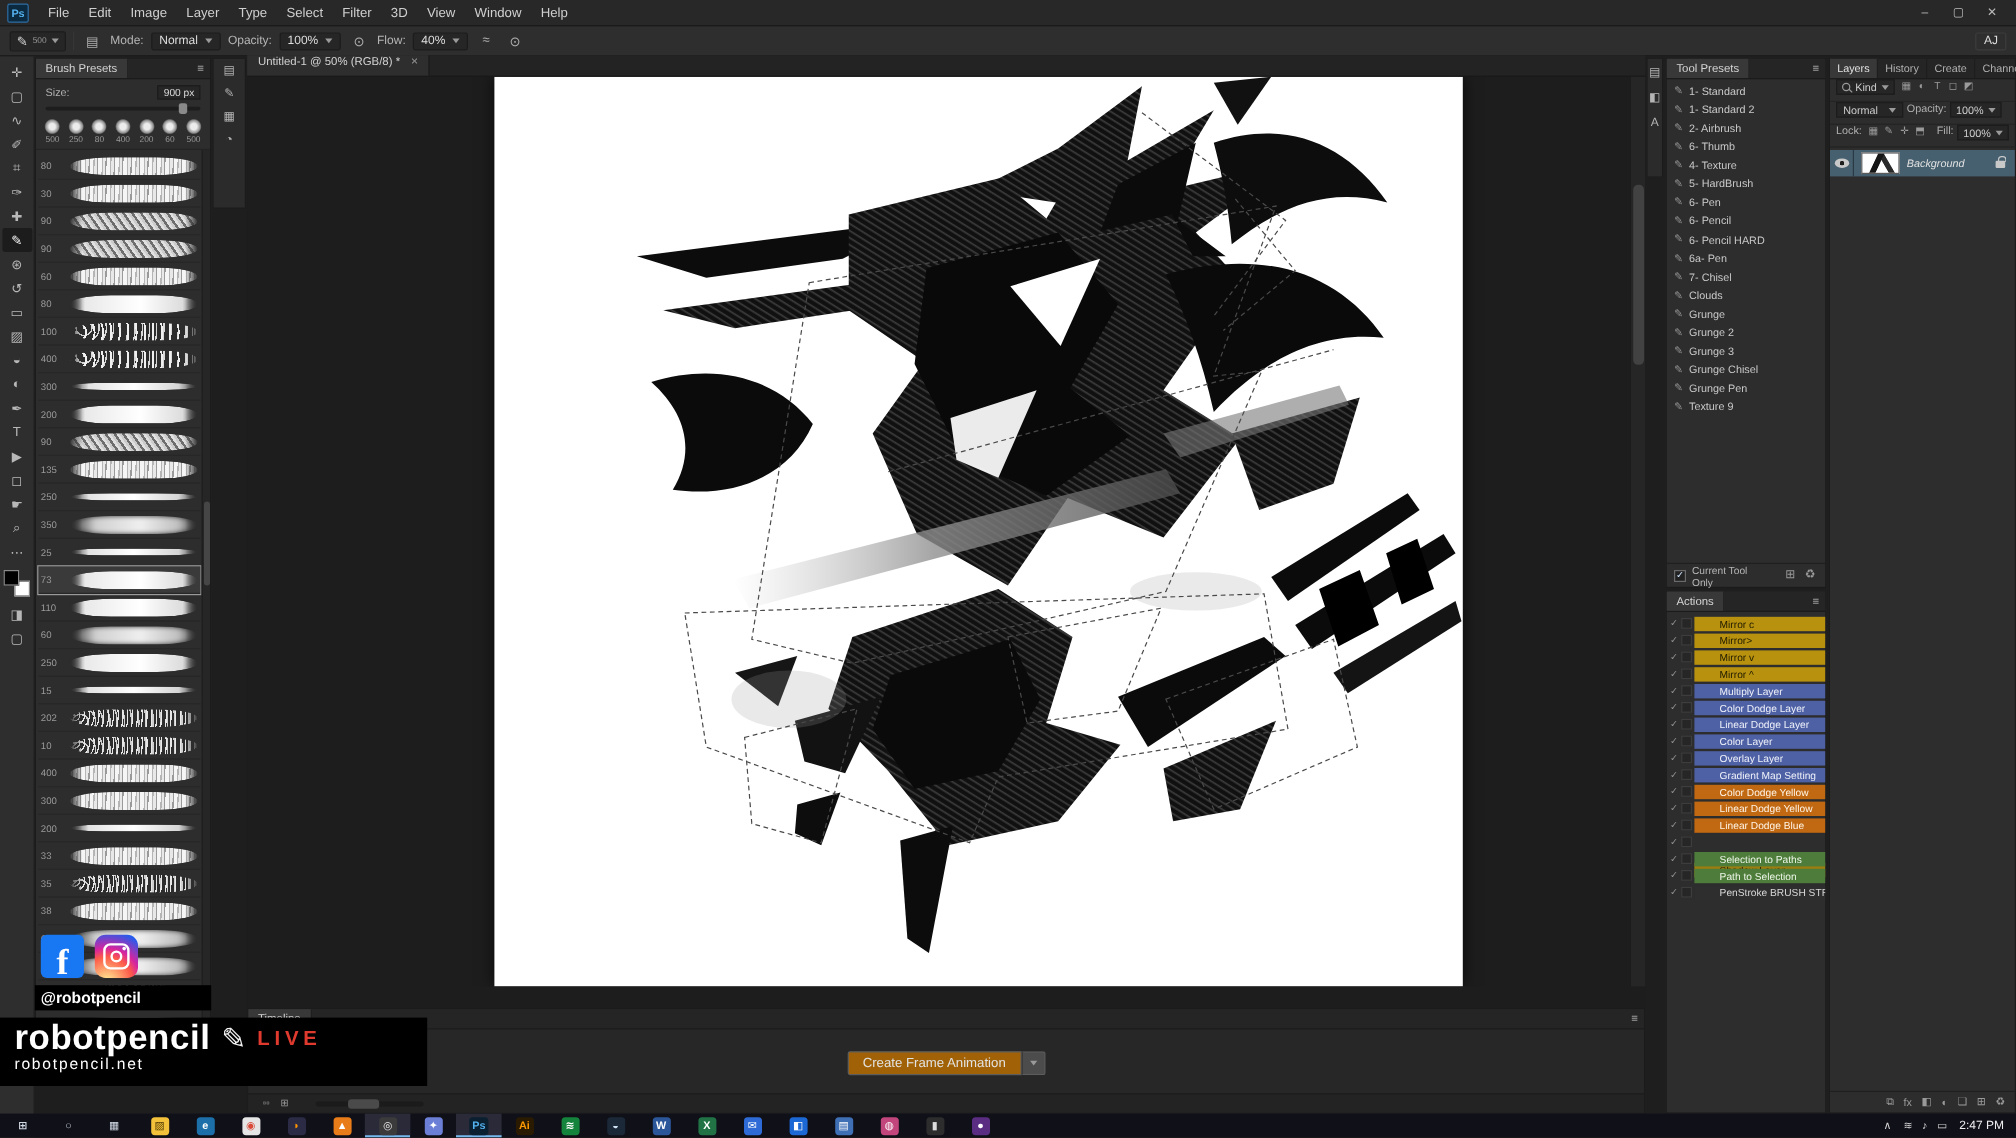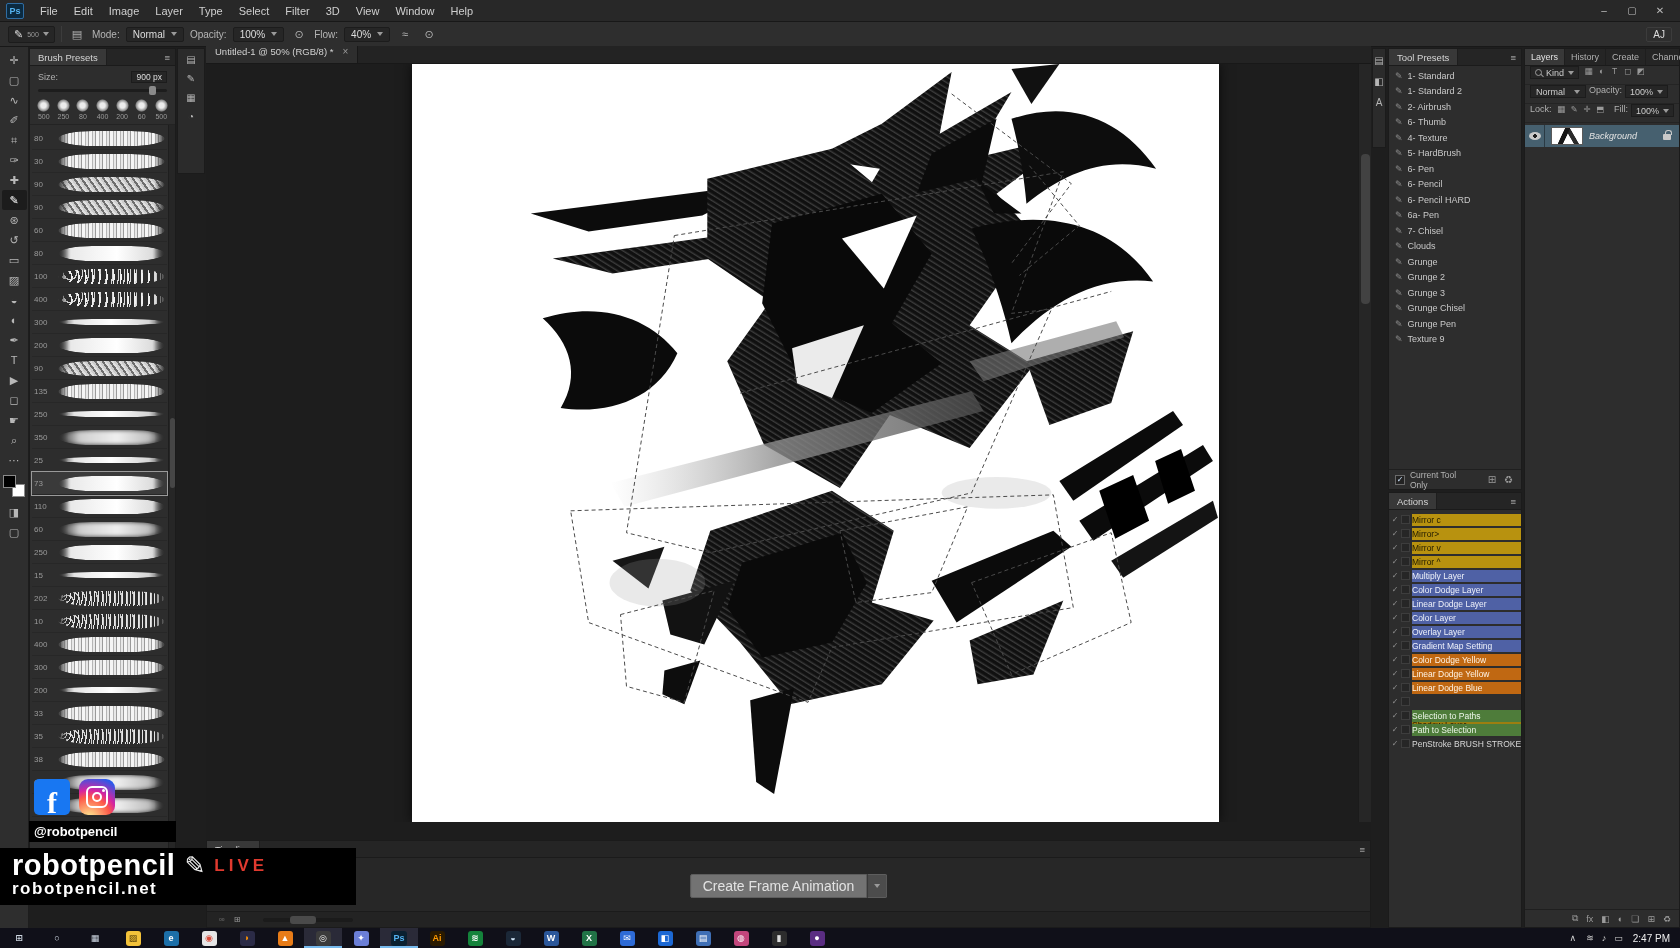--- a/index.html
+++ b/index.html
@@ -93,21 +93,21 @@
   .zoom-field{background:#262626;border:1px solid #1c1c1c;padding:0 5px;color:#ddd}
   .nub{color:#9a9a9a;font-size:10px;padding:0 1px}
   .hscroll{flex:1;height:11px;background:#262626;border:1px solid #1c1c1c;border-radius:2px;position:relative}
   .hscroll-thumb{position:absolute;left:24%;top:1px;width:95px;height:7px;background:#474747;border-radius:3px}
 
   
   .timeline{position:absolute;left:206px;top:840px;width:1165px;height:88px;background:#2a2a2a;border:1px solid #1b1b1b;display:flex;flex-direction:column}
   .tl-content{flex:1;position:relative;background:#272727}
   .transport{position:absolute;left:38px;top:4px;display:flex;gap:9px;font-size:8px;color:#9a9a9a}
   .create-btn{position:absolute;left:50%;top:52%;transform:translate(-50%,-50%);display:flex}
-  .create-main{background:#737373;border:1px solid #5d5d5d;color:#e2e2e2;font-size:14px;padding:3px 12px;border-radius:2px 0 0 2px}
+  .create-main{background:#a16207;border:1px solid #5d5d5d;color:#e2e2e2;font-size:11px;padding:3px 12px;border-radius:2px 0 0 2px}
   .create-caret{background:#4c4c4c;border:1px solid #5d5d5d;border-left:1px solid #3a3a3a;padding:0 6px;display:flex;align-items:center;border-radius:0 2px 2px 0}
   .tl-bottom{height:16px;background:#232323;border-top:1px solid #1b1b1b;display:flex;align-items:center;gap:9px;padding:0 12px;font-size:8px;color:#9a9a9a;flex:none}
   .tl-slider{width:90px;height:4px;background:#1b1b1b;border-radius:2px;position:relative;margin-left:14px}
   .tl-slider-thumb{position:absolute;left:30%;top:-2px;width:26px;height:8px;background:#4a4a4a;border-radius:3px}
 
   
   .tp-panel{position:absolute;left:1388px;top:48px;width:134px;height:442px;background:#2d2d2d;border:1px solid #1b1b1b;display:flex;flex-direction:column}
   .tp-list{flex:1;padding-top:2px;overflow:hidden}
   .tp-item{display:flex;align-items:center;gap:5px;height:15.5px;padding:0 6px;font-size:9px;color:#c9c9c9;white-space:nowrap}
   .tp-icon::before{content:"✎";color:#8f8f8f;font-size:9px}
@@ -115,21 +115,21 @@
   .checkbox{width:10px;height:10px;background:#222;border:1px solid #6a6a6a;display:flex;align-items:center;justify-content:center;font-size:8px;color:#cfe6ff;line-height:1}
   .spacer{flex:1}
   .ficon{color:#9a9a9a;font-size:10px;padding:0 2px}
 
   .ac-panel{position:absolute;left:1388px;top:492px;width:134px;height:436px;background:#2d2d2d;border:1px solid #1b1b1b;display:flex;flex-direction:column}
   .ac-list{padding-top:3px}
   .ac-row{display:flex;align-items:center;height:13px;margin-bottom:1px}
   .ac-check{width:12px;text-align:center;font-size:8px;color:#8f8f8f;flex:none}
   .ac-check::before{content:"✓"}
   .ac-toggle{width:9px;height:9px;border:1px solid #3d3d3d;background:#262626;margin-right:2px;flex:none}
-  .ac-bar{flex:1;height:12px;display:flex;align-items:center;padding:0 0;font-size:8.5px;white-space:nowrap;overflow:hidden}
+  .ac-bar{flex:1;height:12px;display:flex;align-items:center;padding:0 21px;font-size:8.5px;white-space:nowrap;overflow:hidden}
 
   
   .ly-panel{position:absolute;left:1524px;top:48px;width:156px;height:880px;background:#2d2d2d;border:1px solid #1b1b1b;display:flex;flex-direction:column;font-size:9px}
   .ly-tabs{height:17px;background:#252525;display:flex;border-bottom:1px solid #1b1b1b;flex:none}
   .ly-tab{padding:0 6px;display:flex;align-items:center;color:#b0b0b0;border-right:1px solid #1e1e1e;font-size:9px;white-space:nowrap}
   .ly-tab.active{background:#383838;color:#e2e2e2}
   .ly-row-ctl{height:19px;display:flex;align-items:flex-start;gap:3px;padding:0 5px;border-bottom:1px solid #242424;flex:none}
   .kind-select{display:flex;align-items:center;gap:4px;background:#262626;border:1px solid #1c1c1c;padding:0 4px;height:13px;color:#ccc}
   .mag{width:7px;height:7px;border:1.3px solid #9a9a9a;border-radius:50%;position:relative;display:inline-block}
   .mag::after{content:"";position:absolute;width:4px;height:1.3px;background:#9a9a9a;transform:rotate(45deg);right:-3px;bottom:-1px}
@@ -159,21 +159,21 @@
   .ig-cam{width:22px;height:22px;border:2px solid #fff;border-radius:6px;position:relative}
   .ig-cam::before{content:"";position:absolute;inset:4px;border:2px solid #fff;border-radius:50%}
   .ig-cam::after{content:"";position:absolute;top:1px;right:1px;width:3px;height:3px;background:#fff;border-radius:50%}
   .handle-strip{position:absolute;left:29px;top:821px;width:147px;height:21px;background:#000;color:#fff;font-weight:bold;
                 font-size:13px;display:flex;align-items:center;padding-left:5px;z-index:6}
   .logo-block{position:absolute;left:0;top:848px;width:356px;height:57px;background:#000;z-index:7;padding:1px 12px 0}
   .logo-row{display:flex;align-items:center;gap:9px}
   .logo-text{color:#fff;font-size:29px;font-weight:bold;letter-spacing:.5px}
   .logo-pencil{color:#f2f2f2;font-size:25px}
   .live{color:#e03a2f;font-weight:bold;font-size:17px;letter-spacing:4px}
-  .logo-url{color:#fff;font-size:17px;font-weight:bold;letter-spacing:1.5px;margin-top:-3px}
+  .logo-url{color:#fff;font-size:13px;font-weight:normal;letter-spacing:1.5px;margin-top:-3px}
 
   
   .taskbar{position:absolute;left:0;bottom:0;width:1680px;height:20px;background:#101019;display:flex;align-items:center;z-index:10}
   .tb-slot{width:38px;height:20px;display:flex;align-items:center;justify-content:center;flex:none}
   .tb-slot.active{background:#2a2a38;box-shadow:inset 0 -2px 0 #76b9ed}
   .tb-ic{min-width:15px;height:15px;border-radius:3px;display:flex;align-items:center;justify-content:center;font-size:9px;font-weight:bold;padding:0 2px;line-height:1}
   .tray{margin-left:auto;display:flex;align-items:center;gap:10px;padding:0 10px;font-size:9px;color:#d5d5d5}
   .tb-time{font-size:10px;color:#eee}
 </style>
 </head>

